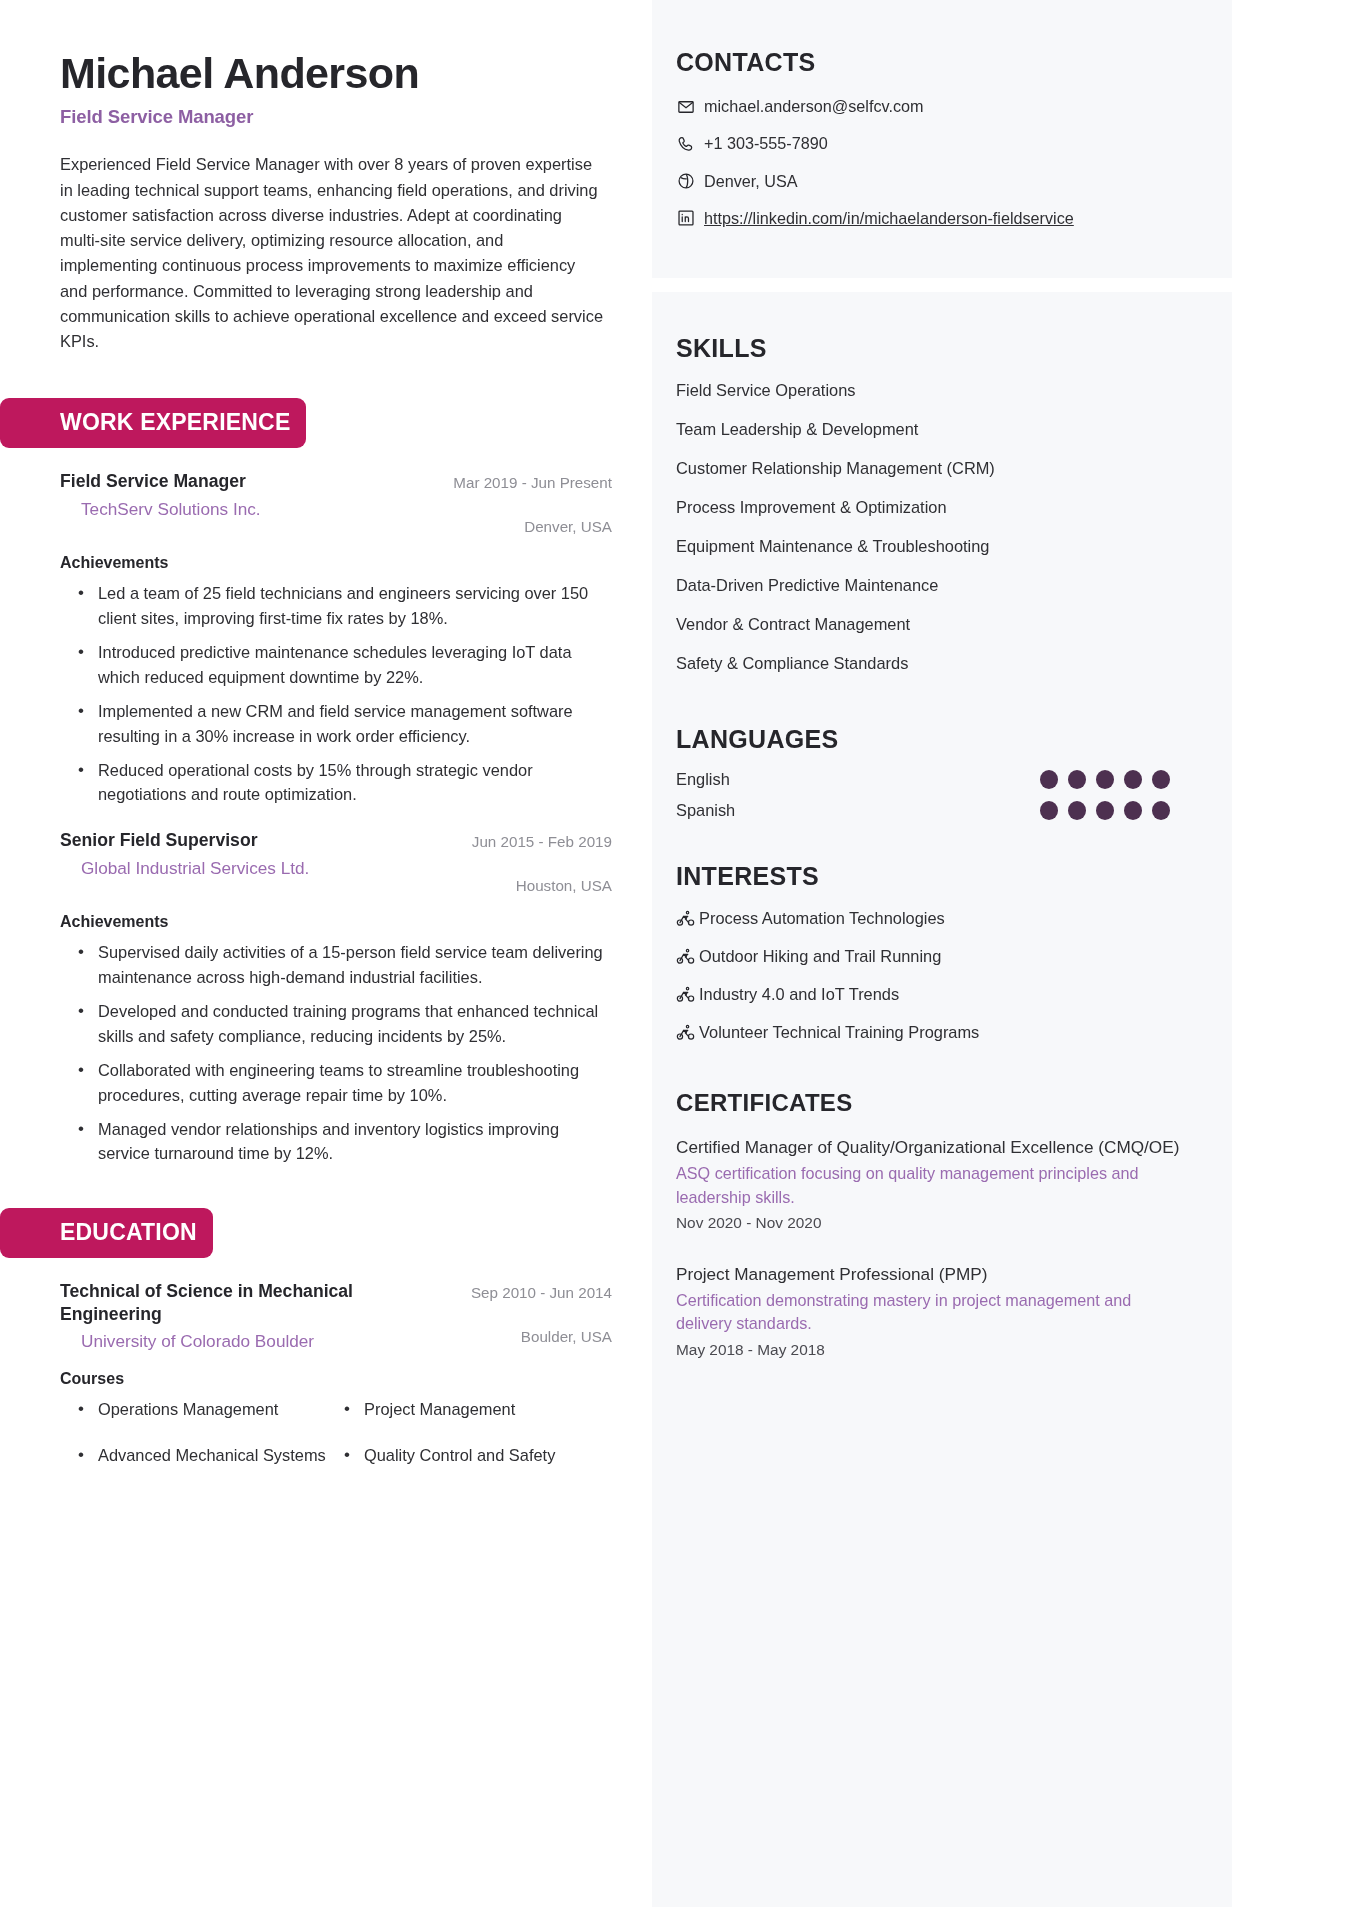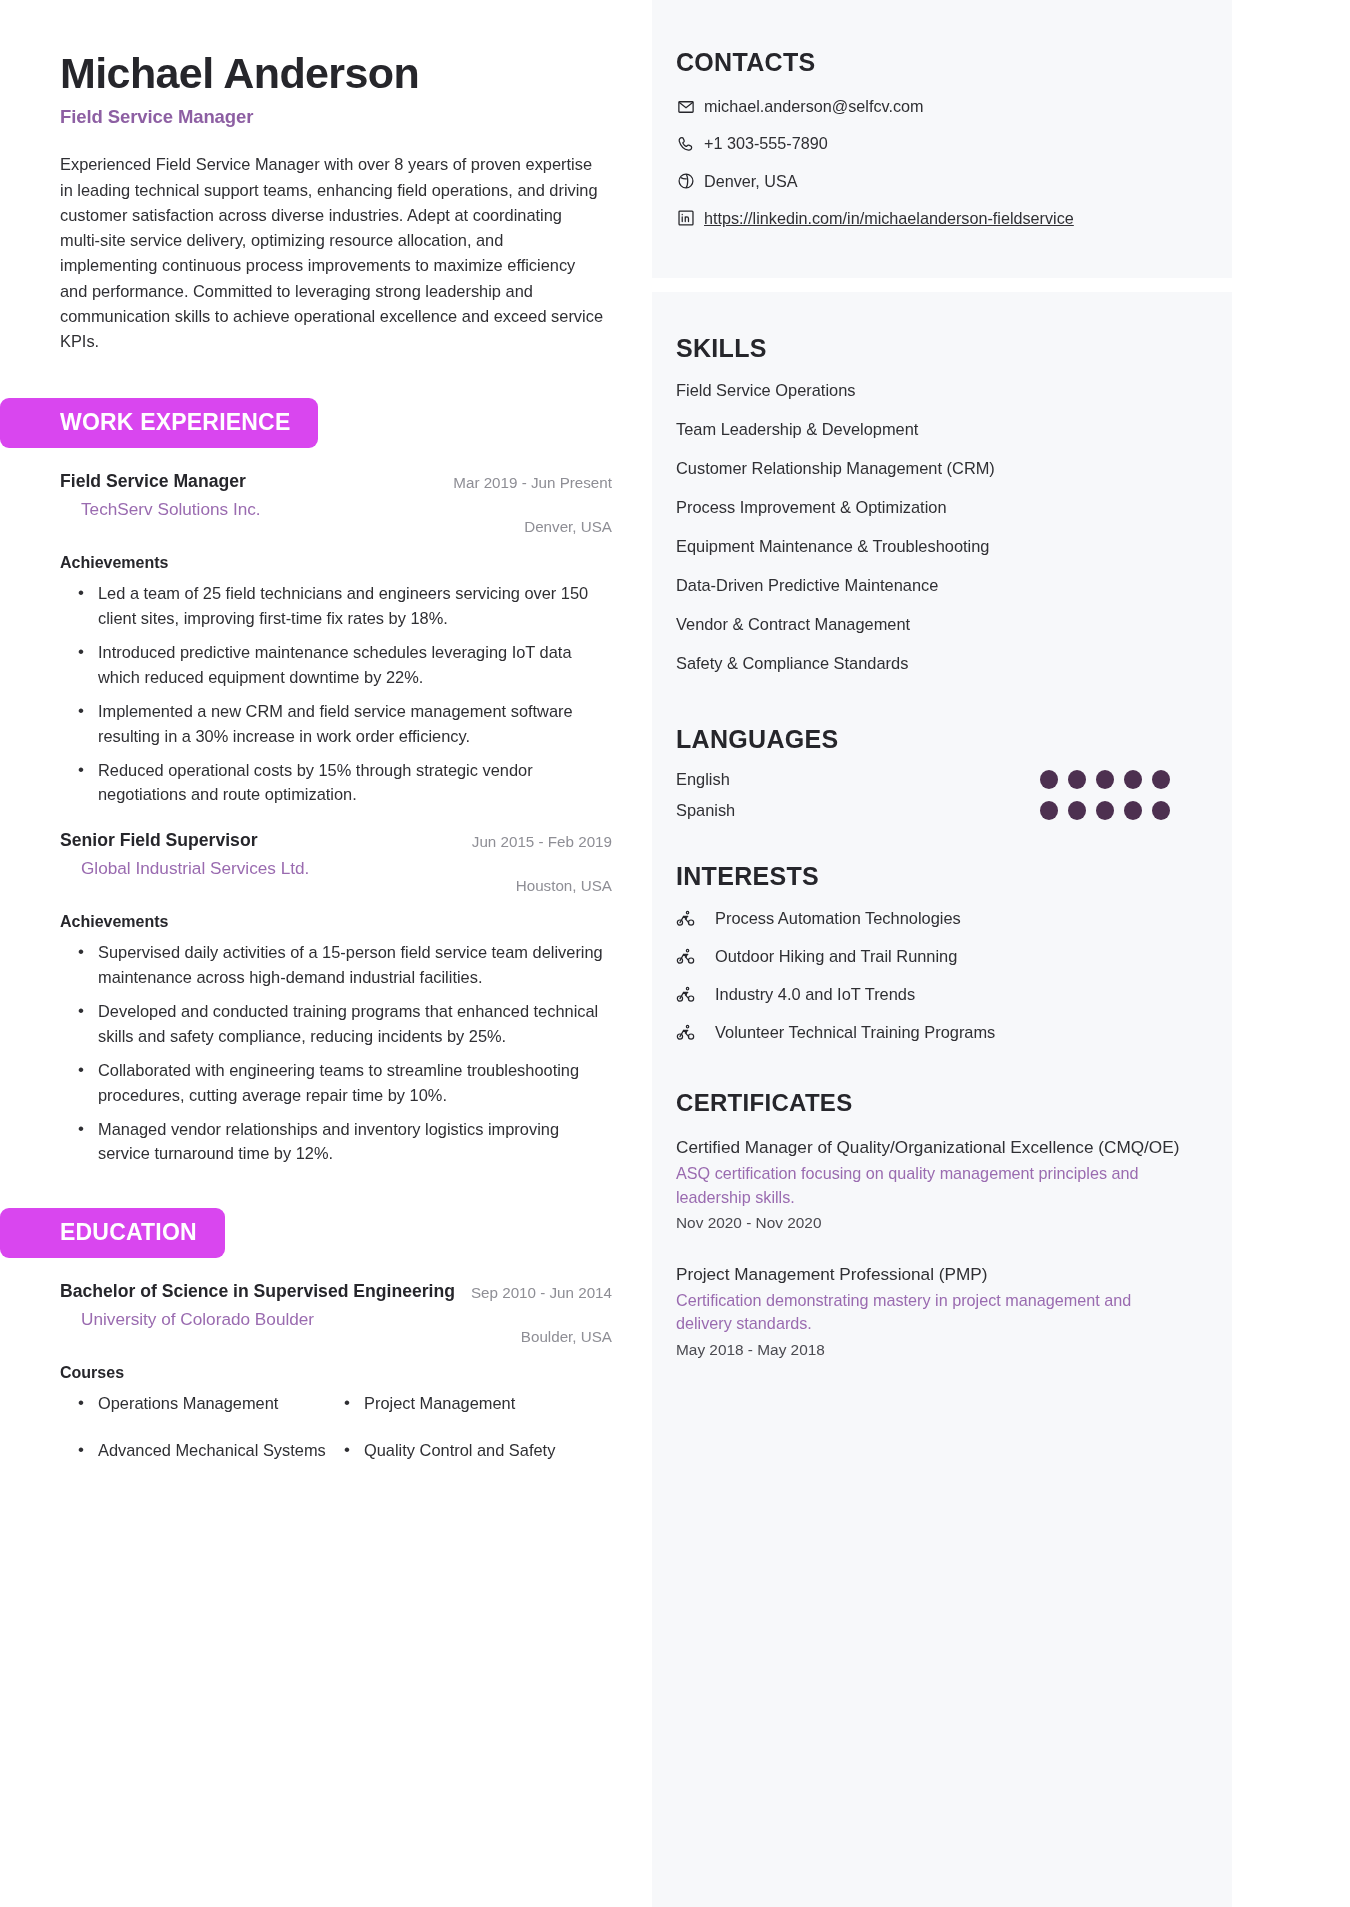--- a/index.html
+++ b/index.html
@@ -46,26 +46,26 @@
     margin-top: 24px;
     font-size: 16.4px;
     line-height: 1.54;
     color: #2f2f33;
     max-width: 545px;
   }
 
   
   .pill-header {
     display: inline-block;
-    background: #d946ef;
+    background: #be185d;
     color: #ffffff;
     font-size: 23px;
     font-weight: 800;
     letter-spacing: 0.2px;
-    padding: 11px 28px 12px 26px;
+    padding: 11px 16px 12px 26px;
     border-radius: 9px;
     margin-left: -60px;
     padding-left: 60px;
   }
   .sec-work { margin-top: 44px; }
   .sec-edu  { margin-top: 42px; }
 
   .entry { margin-top: 22px; }
   .entry-head {
     display: flex;
@@ -242,21 +242,21 @@
     width: 18px;
     height: 19px;
     border-radius: 50%;
     background: #4d3050;
   }
 
   .interest-list { margin-top: 16px; }
   .interest-row {
     display: flex;
     align-items: flex-start;
-    gap: 20px;
+    gap: 4px;
     margin-bottom: 15px;
     font-size: 16.4px;
     color: #2f2f33;
     line-height: 1.4;
   }
   .interest-row .ic {
     flex: 0 0 auto;
     width: 19px;
     height: 19px;
     margin-top: 2px;
@@ -336,21 +336,21 @@
           </div>
         </div>
     </div>
 
     <div class="sec-edu">
       <div class="pill-header">EDUCATION</div>
       <div id="edu-entries">
           <div class="entry">
             <div class="entry-head">
               <div class="entry-left">
-                <div class="entry-role">Bachelor of Science in Supervised Engineering</div>
+                <div class="entry-role">Technical of Science in Mechanical Engineering</div>
                 <div class="entry-org">University of Colorado Boulder</div>
               </div>
               <div class="entry-right">
                 <div class="entry-date">Sep 2010 - Jun 2014</div>
                 <div class="entry-loc">Boulder, USA</div>
               </div>
             </div>
             <div class="sub-label">Courses</div>
             <div class="courses-grid">
               <div class="course-item">Operations Management</div>

